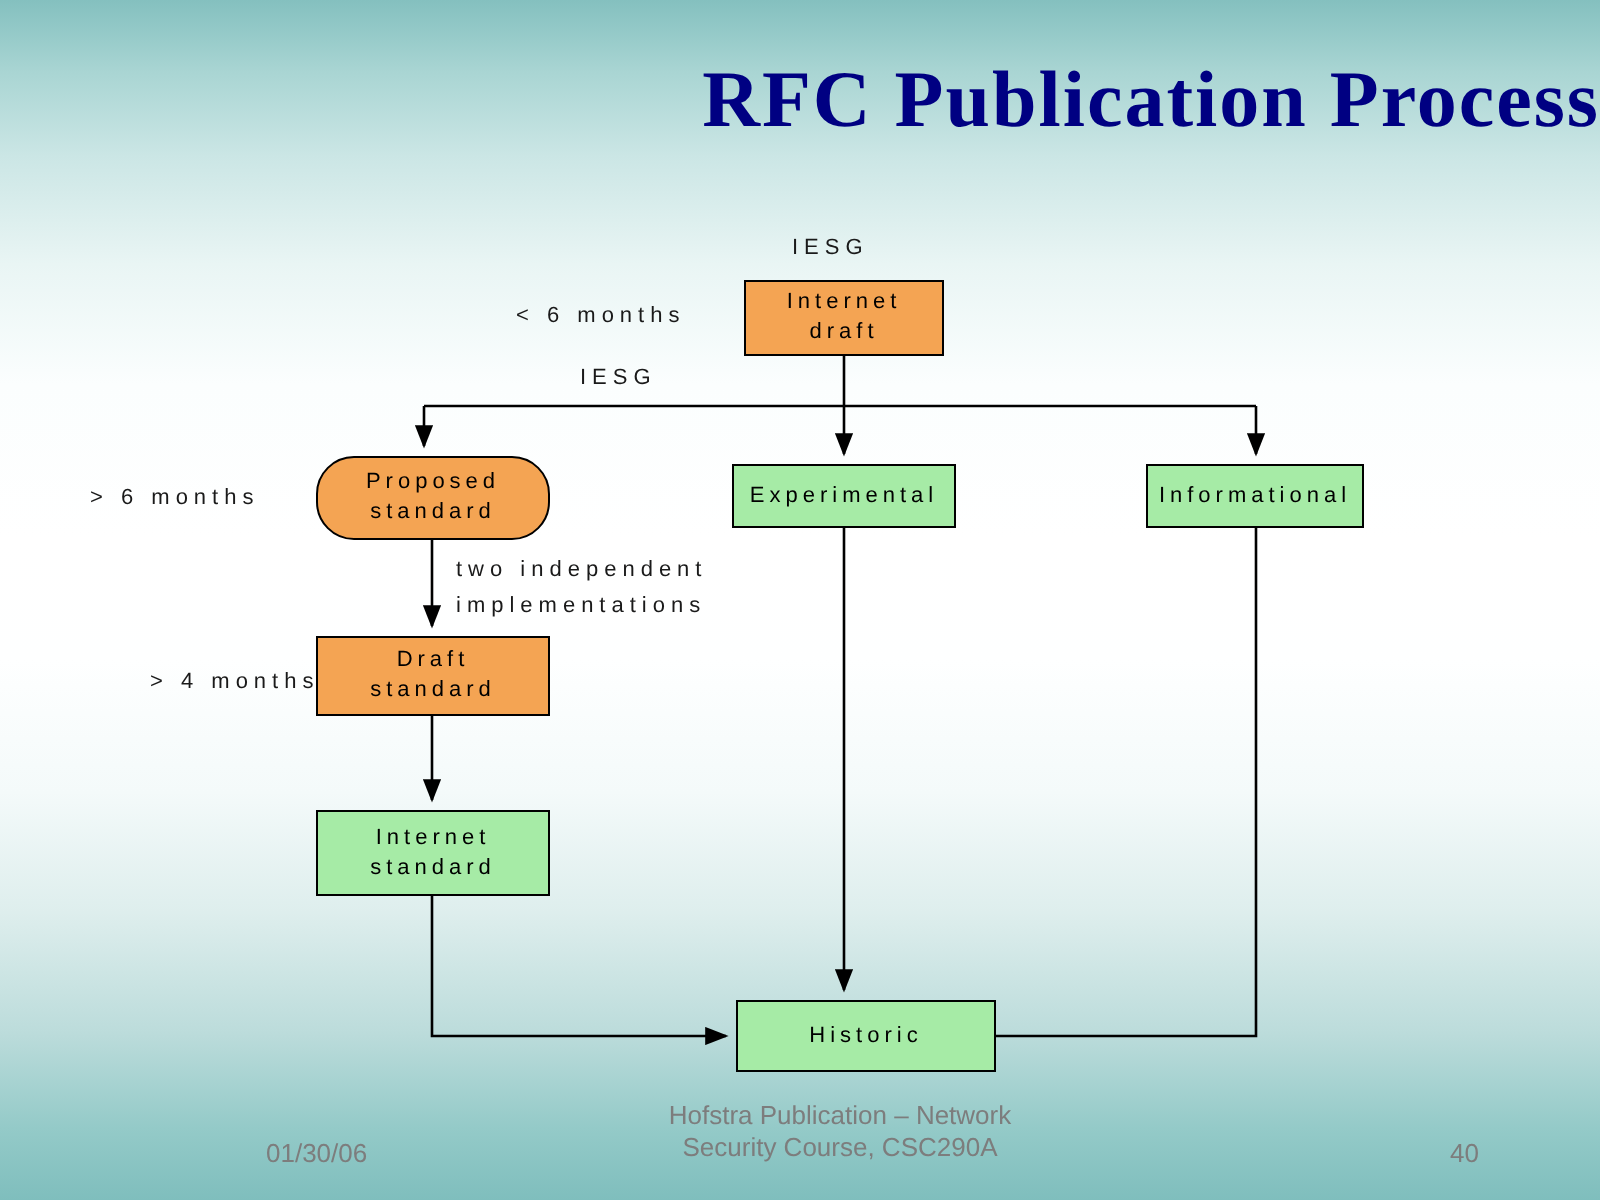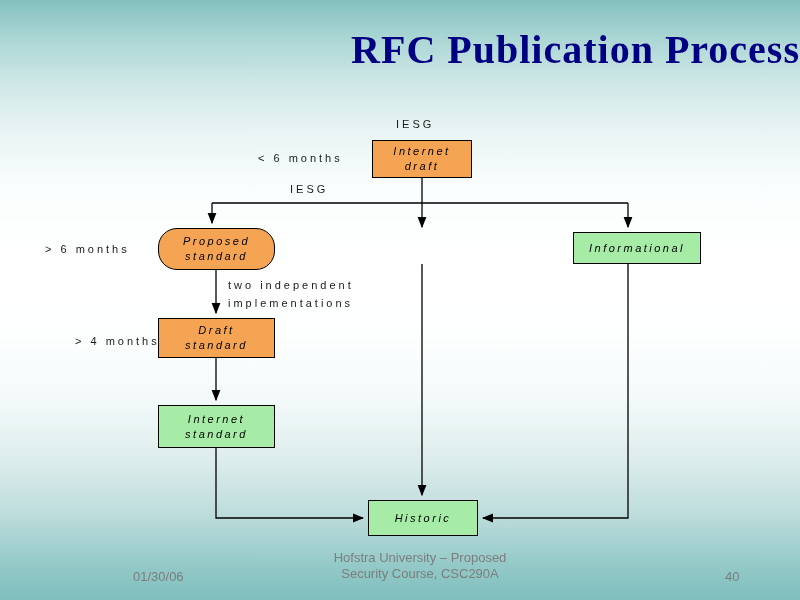--- a/index.html
+++ b/index.html
@@ -37,21 +37,20 @@
     display: flex;
     flex-direction: column;
     align-items: center;
     justify-content: center;
     font-size: 11px;
     letter-spacing: 2.5px;
     color: #000000;
     line-height: 15px;
     text-align: center;
     box-sizing: border-box;
-    font-style: italic;
   }
   .node span { white-space: nowrap; }
   .lbl {
     position: absolute;
     font-size: 11px;
     letter-spacing: 3px;
     color: #1a1a1a;
     white-space: nowrap;
     line-height: 14px;
   }
@@ -113,39 +112,42 @@
   <div class="node" style="left: 372px; top: 140px; width: 100px; height: 38px; background-color: rgb(244, 164, 83);">
     <span>Internet</span>
     <span>draft</span>
   </div>
 
   <div class="node" style="left: 158px; top: 228px; width: 117px; height: 42px; background-color: rgb(244, 164, 83); border-radius: 19px;">
     <span>Proposed</span>
     <span>standard</span>
   </div>
 
+  <div class="node" style="left: 366px; top: 232px; width: 112px; height: 32px; background-color: rgb(166, 235, 166);">
+    <span>Experimental</span>
+  </div>
 
-  <div class="node" style="left: 573px; top: 232px; width: 128px; height: 32px; background-color: rgb(166, 235, 166);">
+  <div class="node" style="left: 573px; top: 232px; width: 109px; height: 32px; background-color: rgb(166, 235, 166);">
     <span>Informational</span>
   </div>
 
   <div class="node" style="left: 158px; top: 318px; width: 117px; height: 40px; background-color: rgb(244, 164, 83);">
     <span>Draft</span>
     <span>standard</span>
   </div>
 
   <div class="node" style="left: 158px; top: 405px; width: 117px; height: 43px; background-color: rgb(166, 235, 166);">
     <span>Internet</span>
     <span>standard</span>
   </div>
 
-  <div class="node" style="left: 368px; top: 500px; width: 110px; height: 36px; background-color: rgb(166, 235, 166); justify-content: center;">
+  <div class="node" style="left: 368px; top: 500px; width: 130px; height: 36px; background-color: rgb(166, 235, 166); justify-content: center;">
     <span>Historic</span>
   </div>
 
   <div class="footer-date">01/30/06</div>
   <div class="footer-center">
-    <div>Hofstra University – Proposed</div>
+    <div>Hofstra Publication – Network</div>
     <div>Security Course, CSC290A</div>
   </div>
   <div class="footer-page">40</div>
 
 </div>
 
 </body></html>

